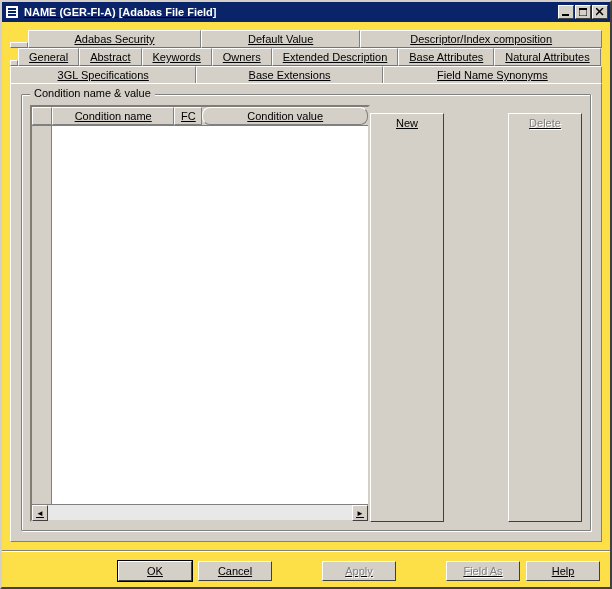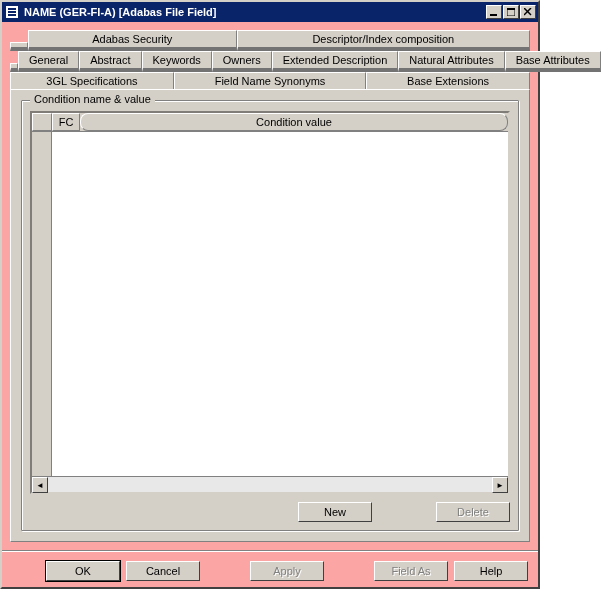--- a/index.html
+++ b/index.html
@@ -5,27 +5,28 @@
 * { box-sizing: border-box; margin: 0; padding: 0; }
 body {
   font-family: Tahoma, Arial, sans-serif;
   font-size: 11px;
   background: #fff;
   width: 612px;
   height: 589px;
   overflow: hidden;
 }
 .window {
-  width: 540px;
+  width: 612px;
   height: 589px;
   border: 2px solid;
   border-color: #d4d0c8 #404040 #404040 #d4d0c8;
-  background: #fca5a5;
+  background: #fde047;
   display: flex;
   flex-direction: column;
+  text-decoration: underline;
 }
 .titlebar {
   background: #0a246a;
   background: linear-gradient(to right, #0a246a, #0a246a);
   color: #fff;
   height: 20px;
   display: flex;
   align-items: center;
   padding: 0 2px;
 }
@@ -77,21 +78,21 @@
   border-bottom: none;
   border-right-color: #808080;
   background: #d4d0c8;
   padding: 2px 10px;
   font-size: 11px;
   cursor: pointer;
   text-align: center;
   white-space: nowrap;
 }
 .tab-row:not(.last-row) .tab {
-  border-bottom: 4px solid #737373;
+  border-bottom: 1px solid #737373;
 }
 .tab.active {
   background: #d4d0c8;
   position: relative;
   z-index: 2;
   border-bottom: 1px solid #d4d0c8 !important;
   margin-bottom: -1px;
 }
 .tab-panel {
   border: 1px solid;
@@ -102,21 +103,21 @@
   display: flex;
   flex-direction: column;
 }
 .groupbox {
   border: 1px solid #808080;
   border-radius: 1px;
   padding: 10px 8px 8px 8px;
   position: relative;
   flex: 1;
   display: flex;
-  flex-direction: column;
+  flex-direction: row;
   box-shadow: inset 1px 1px 0 #fff, 1px 1px 0 #fff;
 }
 .groupbox-title {
   position: absolute;
   top: -8px;
   left: 8px;
   background: #d4d0c8;
   padding: 0 4px;
   font-size: 11px;
 }
@@ -244,46 +245,48 @@
       </span>
     </div>
   </div>
 
   <div class="content-area">
 
     <div class="tabs-area">
       <div class="tab-row">
         <span class="tab" style="flex:0 0 18px; padding:2px 0;"></span>
         <span class="tab" style="flex:1.1">Adabas Security</span>
+        <span class="tab" style="flex:1">Default Value</span>
         <span class="tab" style="flex:1.6">Descriptor/Index composition</span>
       </div>
       <div class="tab-row">
         <span class="tab" style="flex:0 0 8px; padding:2px 0;"></span>
         <span class="tab">General</span>
         <span class="tab">Abstract</span>
         <span class="tab">Keywords</span>
         <span class="tab">Owners</span>
         <span class="tab">Extended Description</span>
+        <span class="tab">Base Attributes</span>
         <span class="tab">Natural Attributes</span>
-        <span class="tab">Base Attributes</span>
       </div>
       <div class="tab-row last-row">
         <span class="tab" style="flex:1">3GL Specifications</span>
+        <span class="tab" style="flex:1">Base Extensions</span>
         <span class="tab" style="flex:1.2">Field Name Synonyms</span>
-        <span class="tab" style="flex:1">Base Extensions</span>
       </div>
     </div>
 
     <div class="tab-panel">
       <div class="groupbox">
         <span class="groupbox-title">Condition name &amp; value</span>
 
         <div class="table-wrap">
           <div class="table-header">
             <span class="th rowhead"></span>
+            <span class="th col-name">Condition name</span>
             <span class="th col-fc">FC</span>
             <span class="th col-val">Condition value</span>
           </div>
           <div class="table-body">
             <div class="rowhead-col"></div>
             <div class="cells"></div>
           </div>
           <div class="h-scrollbar">
             <span class="scroll-arrow">◄</span>
             <span class="scroll-track"></span>

